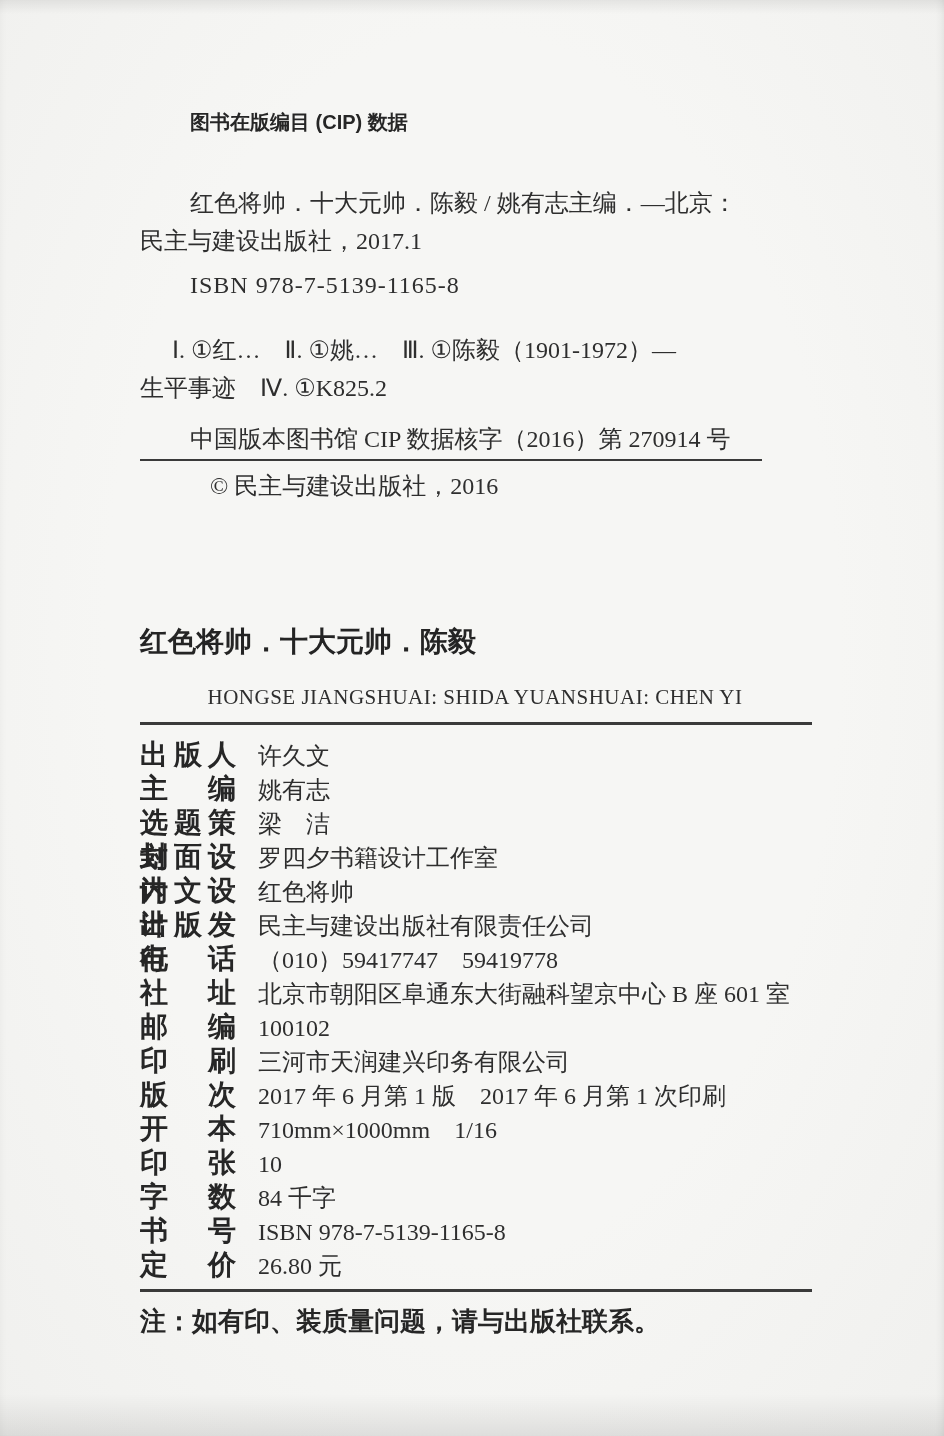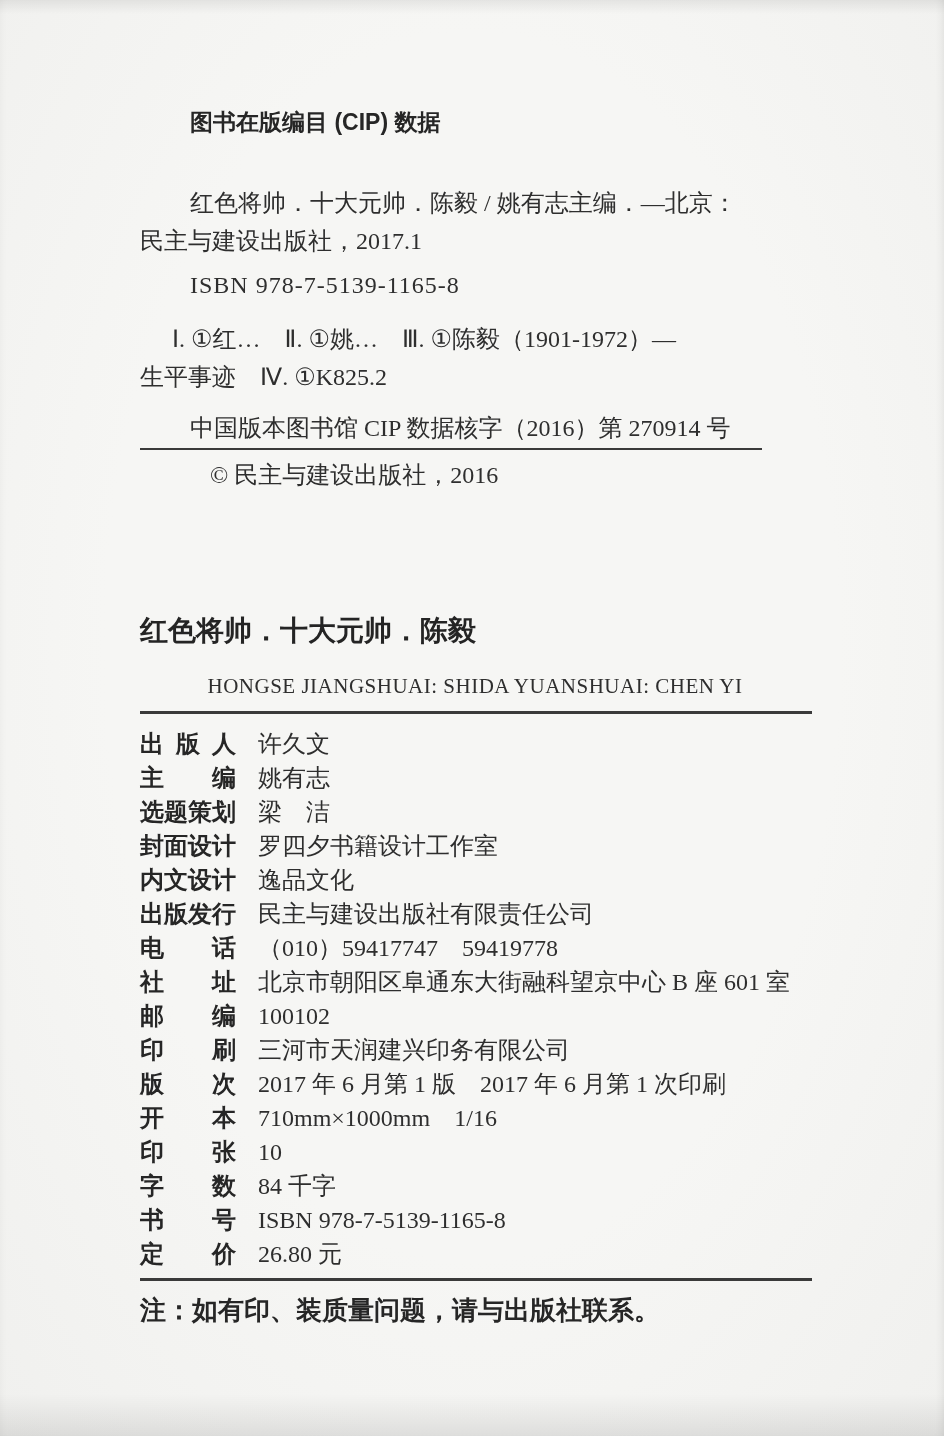--- a/index.html
+++ b/index.html
@@ -27,30 +27,30 @@
     pointer-events: none;
   }
   .content { padding: 0 134px 0 140px; }
 
   
   .cip-header {
     margin: 104px 0 8px 0;
     padding-left: 50px;
     font-family: "Liberation Sans", sans-serif;
     font-weight: bold;
-    font-size: 23px;
+    font-size: 20px;
     line-height: 36px;
     color: #262626;
   }
   .cip p { margin: 0; font-size: 24px; line-height: 38px; }
   .indent1 { padding-left: 50px; }
   .indent2 { padding-left: 32px; }
   .cip .entry1   { margin-top: 44px; }
   .cip .isbn     { margin-top: 6px; letter-spacing: 1px; }
-  .cip .class1   { margin-top: 16px; }
+  .cip .class1   { margin-top: 27px; }
   .cip .registry { margin-top: 13px; }
   .rule { border: 0; background: #3a3a3a; margin: 0; }
   .rule-cip  { width: 622px; height: 2px; margin-top: 1px; }
   .rule-wide { width: 672px; height: 3px; }
   .cip .copyright { margin-top: 6px; padding-left: 70px; }
 
   
   .book-title {
     margin: 117px 0 0 0;
     font-family: "Liberation Sans", sans-serif;
@@ -69,21 +69,21 @@
   .rule-under-title { margin-top: 10px; }
 
   
   .colophon { margin-top: 13px; }
   .colophon-row { display: flex; align-items: baseline; height: 34px; line-height: 34px; }
   .colophon-label {
     flex: 0 0 96px;
     width: 96px;
     font-family: "Liberation Sans", sans-serif;
     font-weight: bold;
-    font-size: 24px;
+    font-size: 28px;
     color: #262626;
     text-align: justify;
     text-align-last: justify;
     text-justify: inter-character;
   }
   .colophon-value {
     margin-left: 22px;
     font-size: 24px;
     color: #2e2e2e;
     white-space: pre;
@@ -135,21 +135,21 @@
       <div class="colophon-row">
         <span class="colophon-label">选题策划</span>
         <span class="colophon-value">梁　洁</span>
       </div>
       <div class="colophon-row">
         <span class="colophon-label">封面设计</span>
         <span class="colophon-value">罗四夕书籍设计工作室</span>
       </div>
       <div class="colophon-row">
         <span class="colophon-label">内文设计</span>
-        <span class="colophon-value">逸品文化</span>
+        <span class="colophon-value">红色将帅</span>
       </div>
       <div class="colophon-row">
         <span class="colophon-label">出版发行</span>
         <span class="colophon-value">民主与建设出版社有限责任公司</span>
       </div>
       <div class="colophon-row">
         <span class="colophon-label">电话</span>
         <span class="colophon-value">（010）59417747　59419778</span>
       </div>
       <div class="colophon-row">

